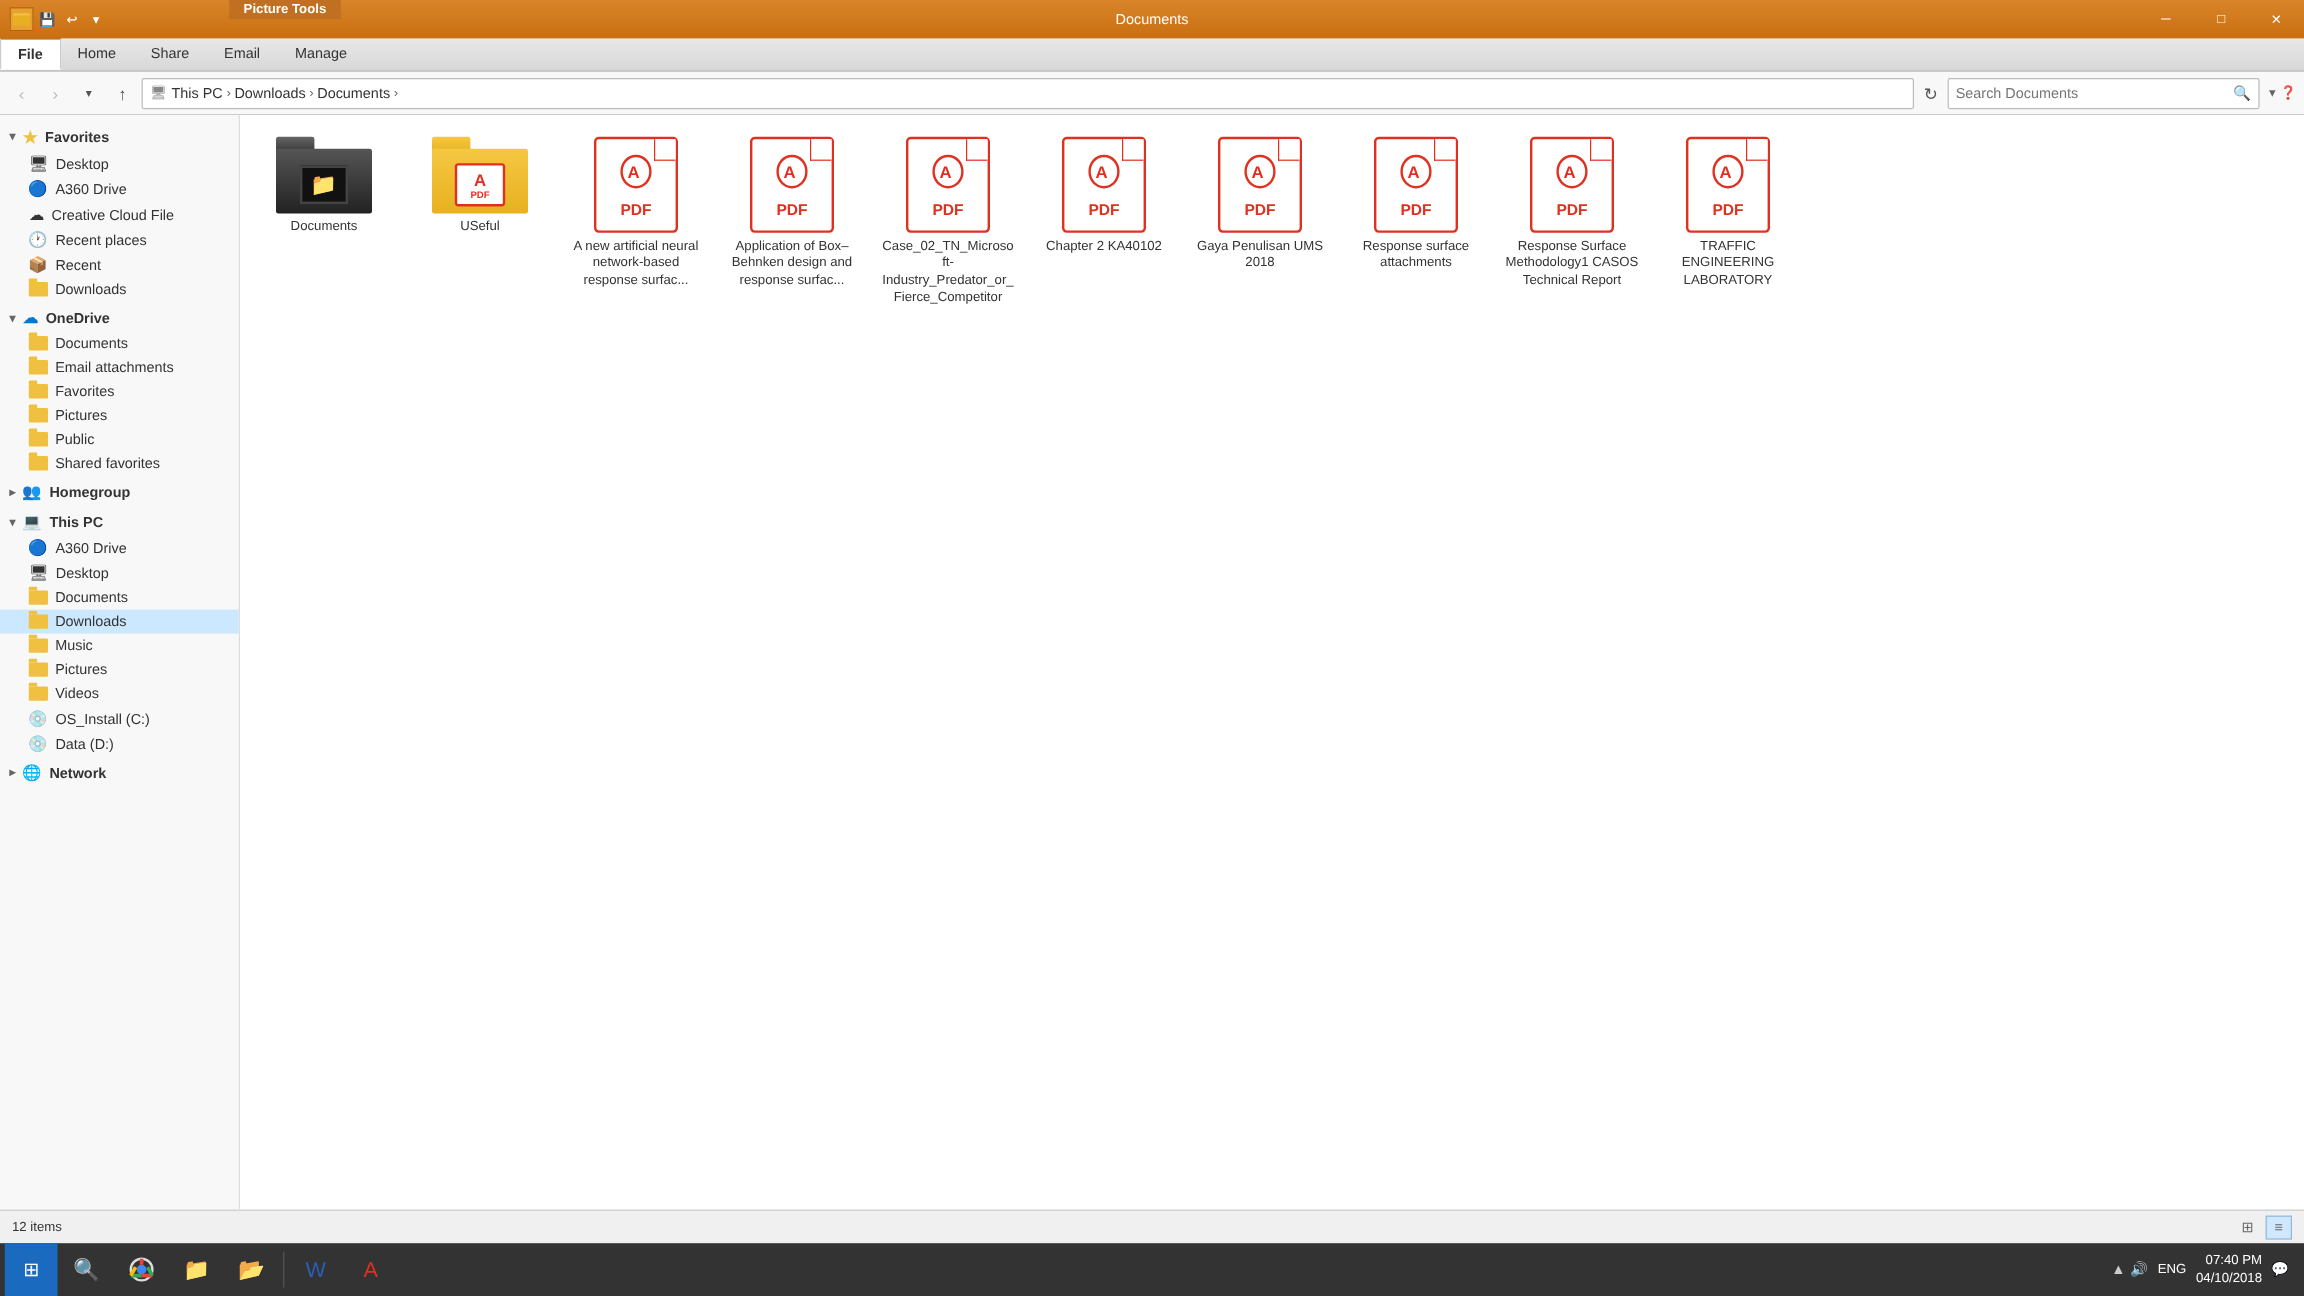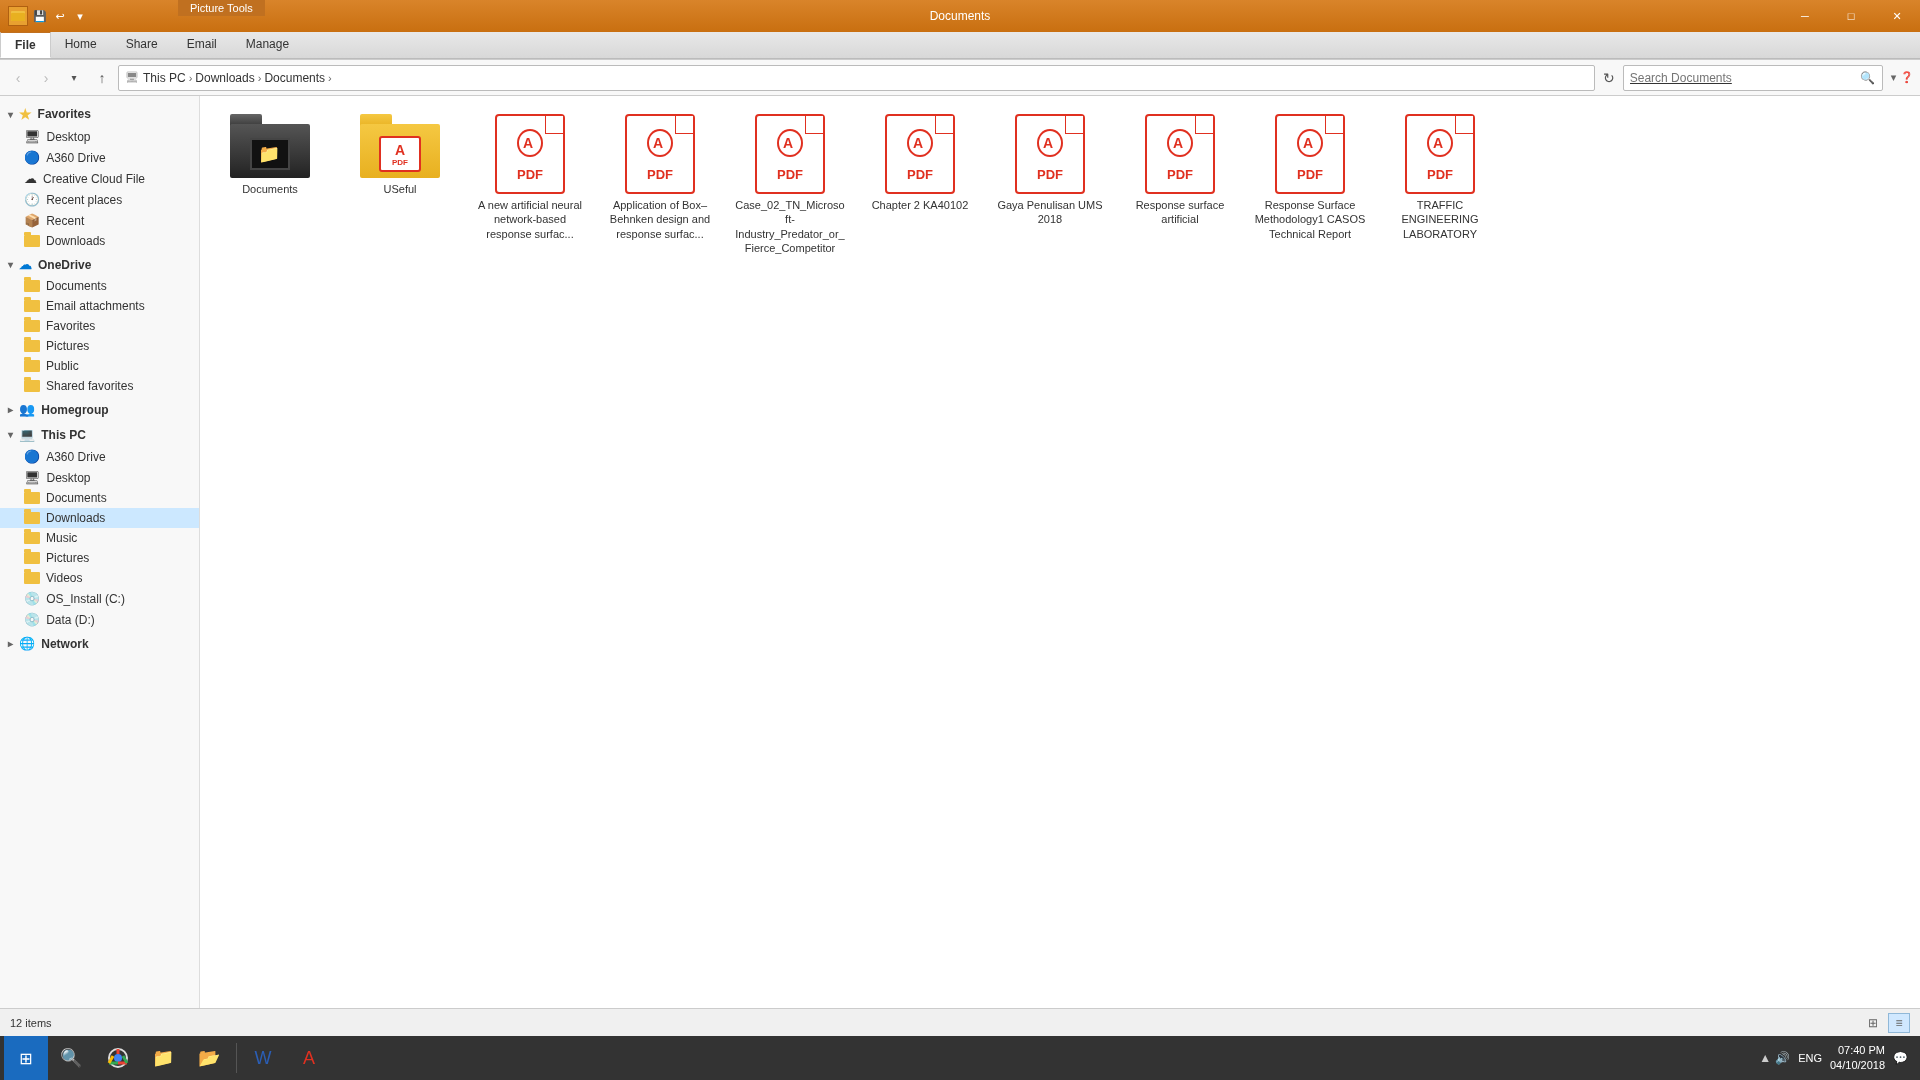--- a/index.html
+++ b/index.html
@@ -51,21 +51,21 @@
     .breadcrumb-area {
       flex: 1; display: flex; align-items: center; border: 1px solid #bbb;
       background: white; height: 26px; padding: 0 6px; border-radius: 2px;
     }
     .breadcrumb-item { color: #333; font-size: 12px; cursor: pointer; }
     .breadcrumb-sep { color: #666; margin: 0 3px; font-size: 11px; }
     .search-box {
       display: flex; align-items: center; border: 1px solid #bbb; background: white;
       height: 26px; width: 260px; border-radius: 2px; padding: 0 6px; gap: 4px;
     }
-    .search-box input { border: none; outline: none; font-size: 12px; width: 100%; color: #333; text-decoration: underline; }
+    .search-box input { border: none; outline: none; font-size: 12px; width: 100%; color: #333; }
     .refresh-btn { font-size: 14px; cursor: pointer; color: #555; padding: 2px 4px; }
 
     
     #main { display: flex; flex: 1; overflow: hidden; }
 
     
     #sidebar {
       width: 200px; min-width: 200px; background: #f8f8f8; border-right: 1px solid #ddd;
       overflow-y: auto; padding: 4px 0;
     }
@@ -174,21 +174,21 @@
     <div class="title-icon">
       <svg width="16" height="16" viewBox="0 0 16 16">
           <rect x="1" y="3" width="14" height="10" rx="1" fill="#f0c040"></rect>
           <rect x="1" y="5" width="14" height="8" rx="1" fill="#e8b020"></rect>
         </svg>
     </div>
     <div class="quick-access-icon">💾</div>
     <div class="quick-access-icon">↩</div>
     <div class="quick-access-icon">▾</div>
   </div>
-  <div style="position:absolute;top:0;left:178px;background:#c07020;color:white;padding:2px 12px;font-size:11px;">Picture Tools</div>
+  <div style="position:absolute;top:0;left:191px;background:#c07020;color:white;padding:2px 12px;font-size:11px;font-weight:bold;">Picture Tools</div>
   <div id="window-title">Documents</div>
   <div class="window-controls">
     <div class="win-btn">─</div>
     <div class="win-btn">□</div>
     <div class="win-btn close">✕</div>
   </div>
 </div>
 
 <div id="ribbon">
   <div class="ribbon-tabs">
@@ -462,21 +462,21 @@
         <div class="pdf-large">
           <div class="pdf-corner"></div>
           <div class="acrobat-icon">
             <svg width="34" height="34" viewBox="0 0 34 34">
                 <path d="M17 4 C10 4 5 10 5 17 C5 24 10 30 17 30 C24 30 29 24 29 17 C29 10 24 4 17 4Z" fill="none" stroke="#e03020" stroke-width="2"></path>
                 <text x="10" y="22" font-size="14" font-weight="bold" fill="#e03020">A</text>
               </svg>
           </div>
           <div class="pdf-label">PDF</div>
         </div>
-        <div class="file-name">Response surface artificial</div>
+        <div class="file-name">Response surface attachments</div>
       </div>
 
       <div class="file-item">
         <div class="pdf-large">
           <div class="pdf-corner"></div>
           <div class="acrobat-icon">
             <svg width="34" height="34" viewBox="0 0 34 34">
                 <path d="M17 4 C10 4 5 10 5 17 C5 24 10 30 17 30 C24 30 29 24 29 17 C29 10 24 4 17 4Z" fill="none" stroke="#e03020" stroke-width="2"></path>
                 <text x="10" y="22" font-size="14" font-weight="bold" fill="#e03020">A</text>
               </svg>

